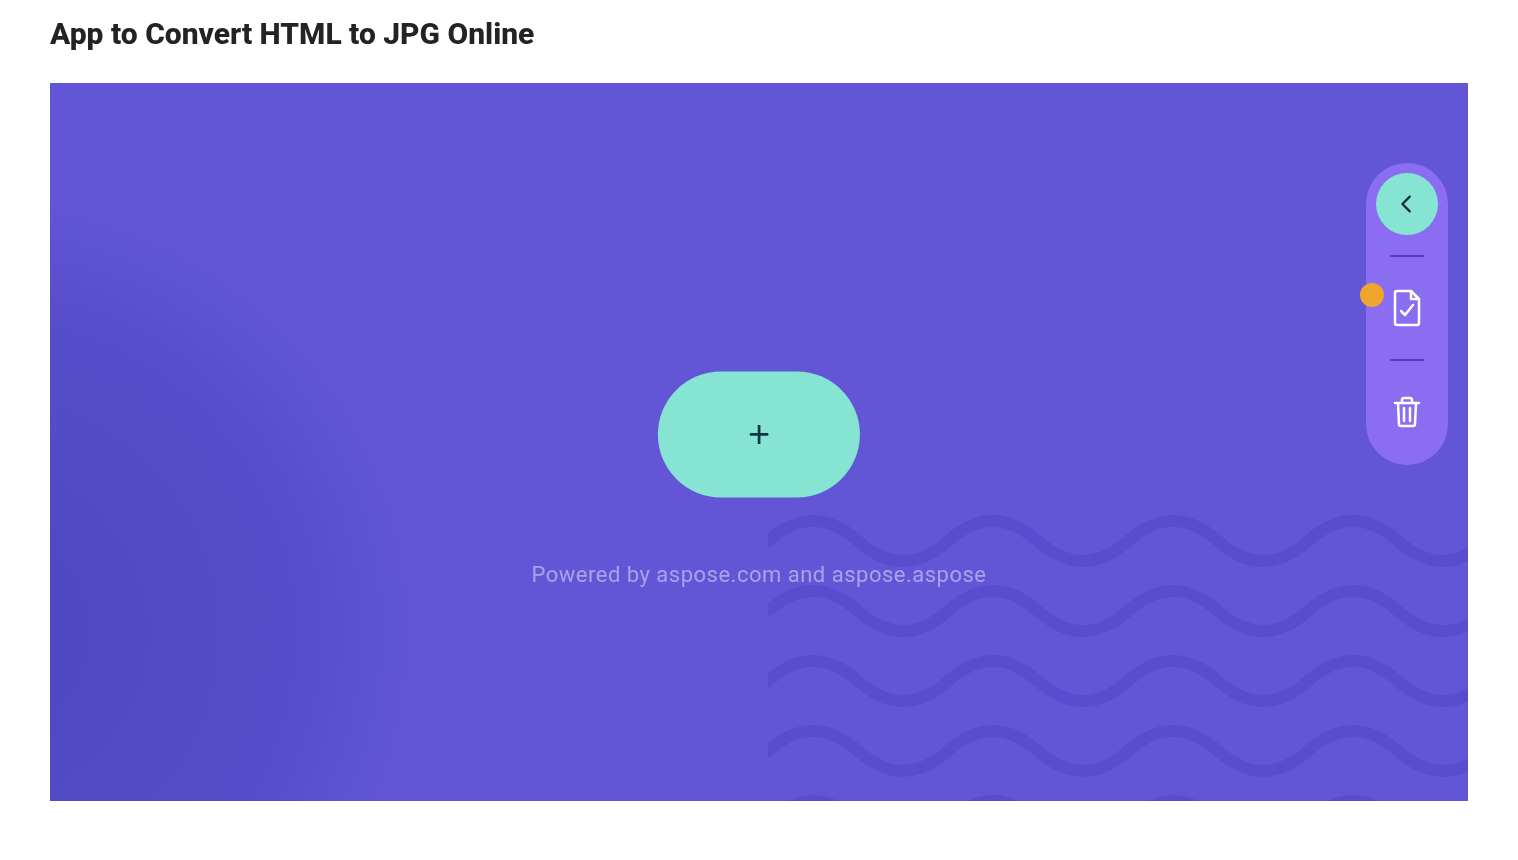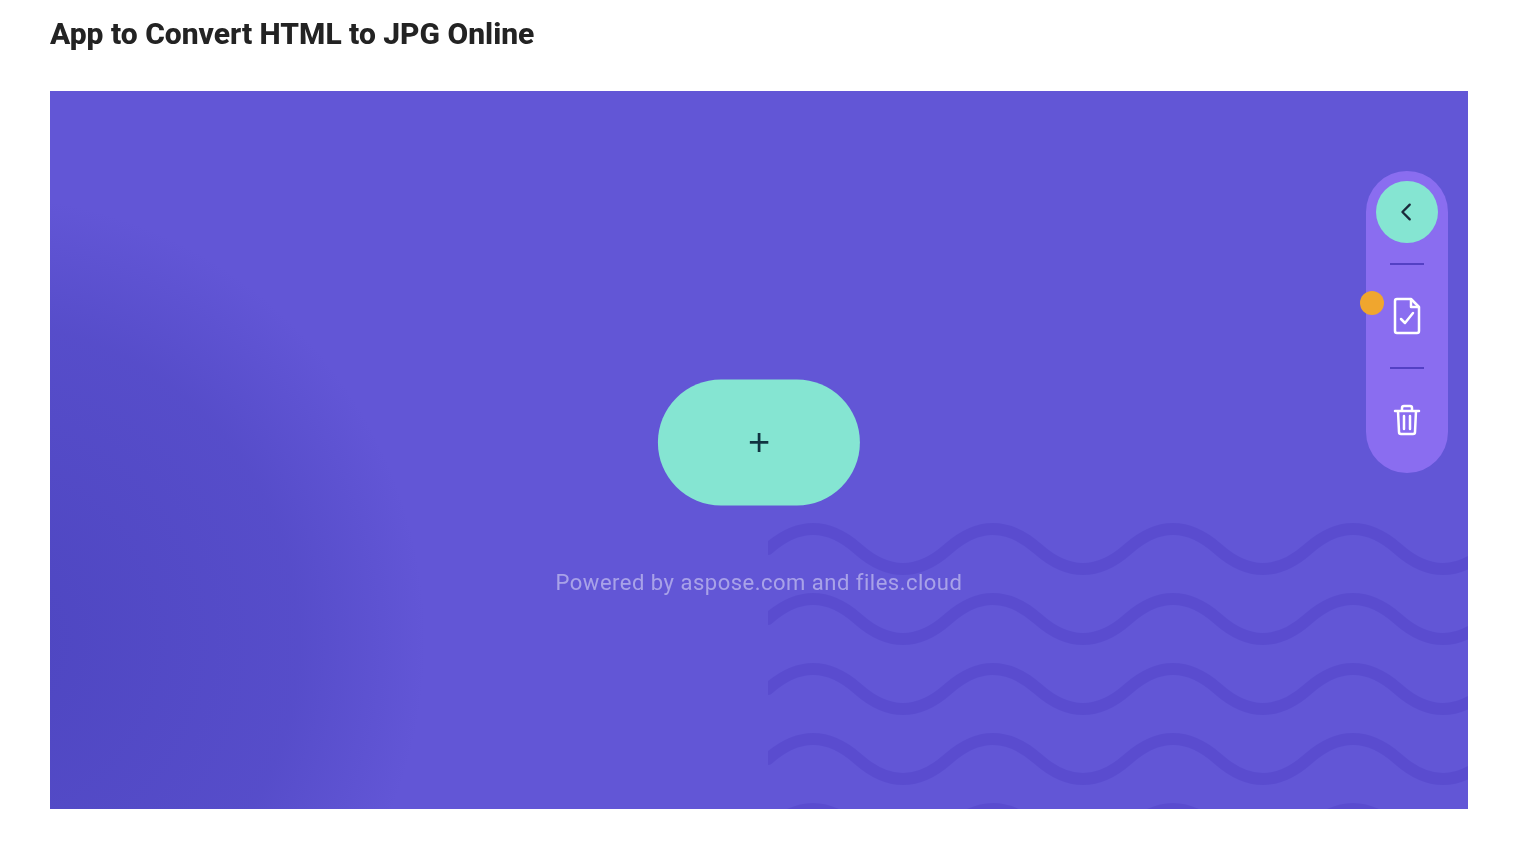--- a/index.html
+++ b/index.html
@@ -10,21 +10,21 @@
     height: 860px;
     overflow: hidden;
   }
   .page {
     padding: 10px 50px 20px 50px;
   }
   .page-title {
     font-size: 30px;
     font-weight: 800;
     color: #232323;
-    margin-bottom: 40px;
+    margin-bottom: 32px;
     margin-top: 6px;
   }
   .converter-panel {
     position: relative;
     width: 100%;
     height: 718px;
     background: #6256d6;
     overflow: hidden;
   }
   
@@ -166,21 +166,21 @@
         <path d="M0 200 Q 45 160 90 200 T 180 200 T 270 200 T 360 200 T 450 200 T 540 200 T 630 200 T 720 200"></path>
         <path d="M0 270 Q 45 230 90 270 T 180 270 T 270 270 T 360 270 T 450 270 T 540 270 T 630 270 T 720 270"></path>
         <path d="M0 340 Q 45 300 90 340 T 180 340 T 270 340 T 360 340 T 450 340 T 540 340 T 630 340 T 720 340"></path>
       </g>
     </svg>
 
     <button class="upload-btn">
       <span class="plus">+</span>
     </button>
 
-    <div class="powered-by">Powered by aspose.com and files.cloud</div>
+    <div class="powered-by">Powered by aspose.com and aspose.aspose</div>
 
     <div class="side-toolbar">
       <button class="tool-btn back">
         <svg width="22" height="22" viewBox="0 0 24 24">
           <path d="M15 4 L7 12 L15 20" fill="none" stroke="#1a2a3a" stroke-width="2.5" stroke-linecap="round" stroke-linejoin="round"></path>
         </svg>
       </button>
 
       <hr class="tool-divider">
 

